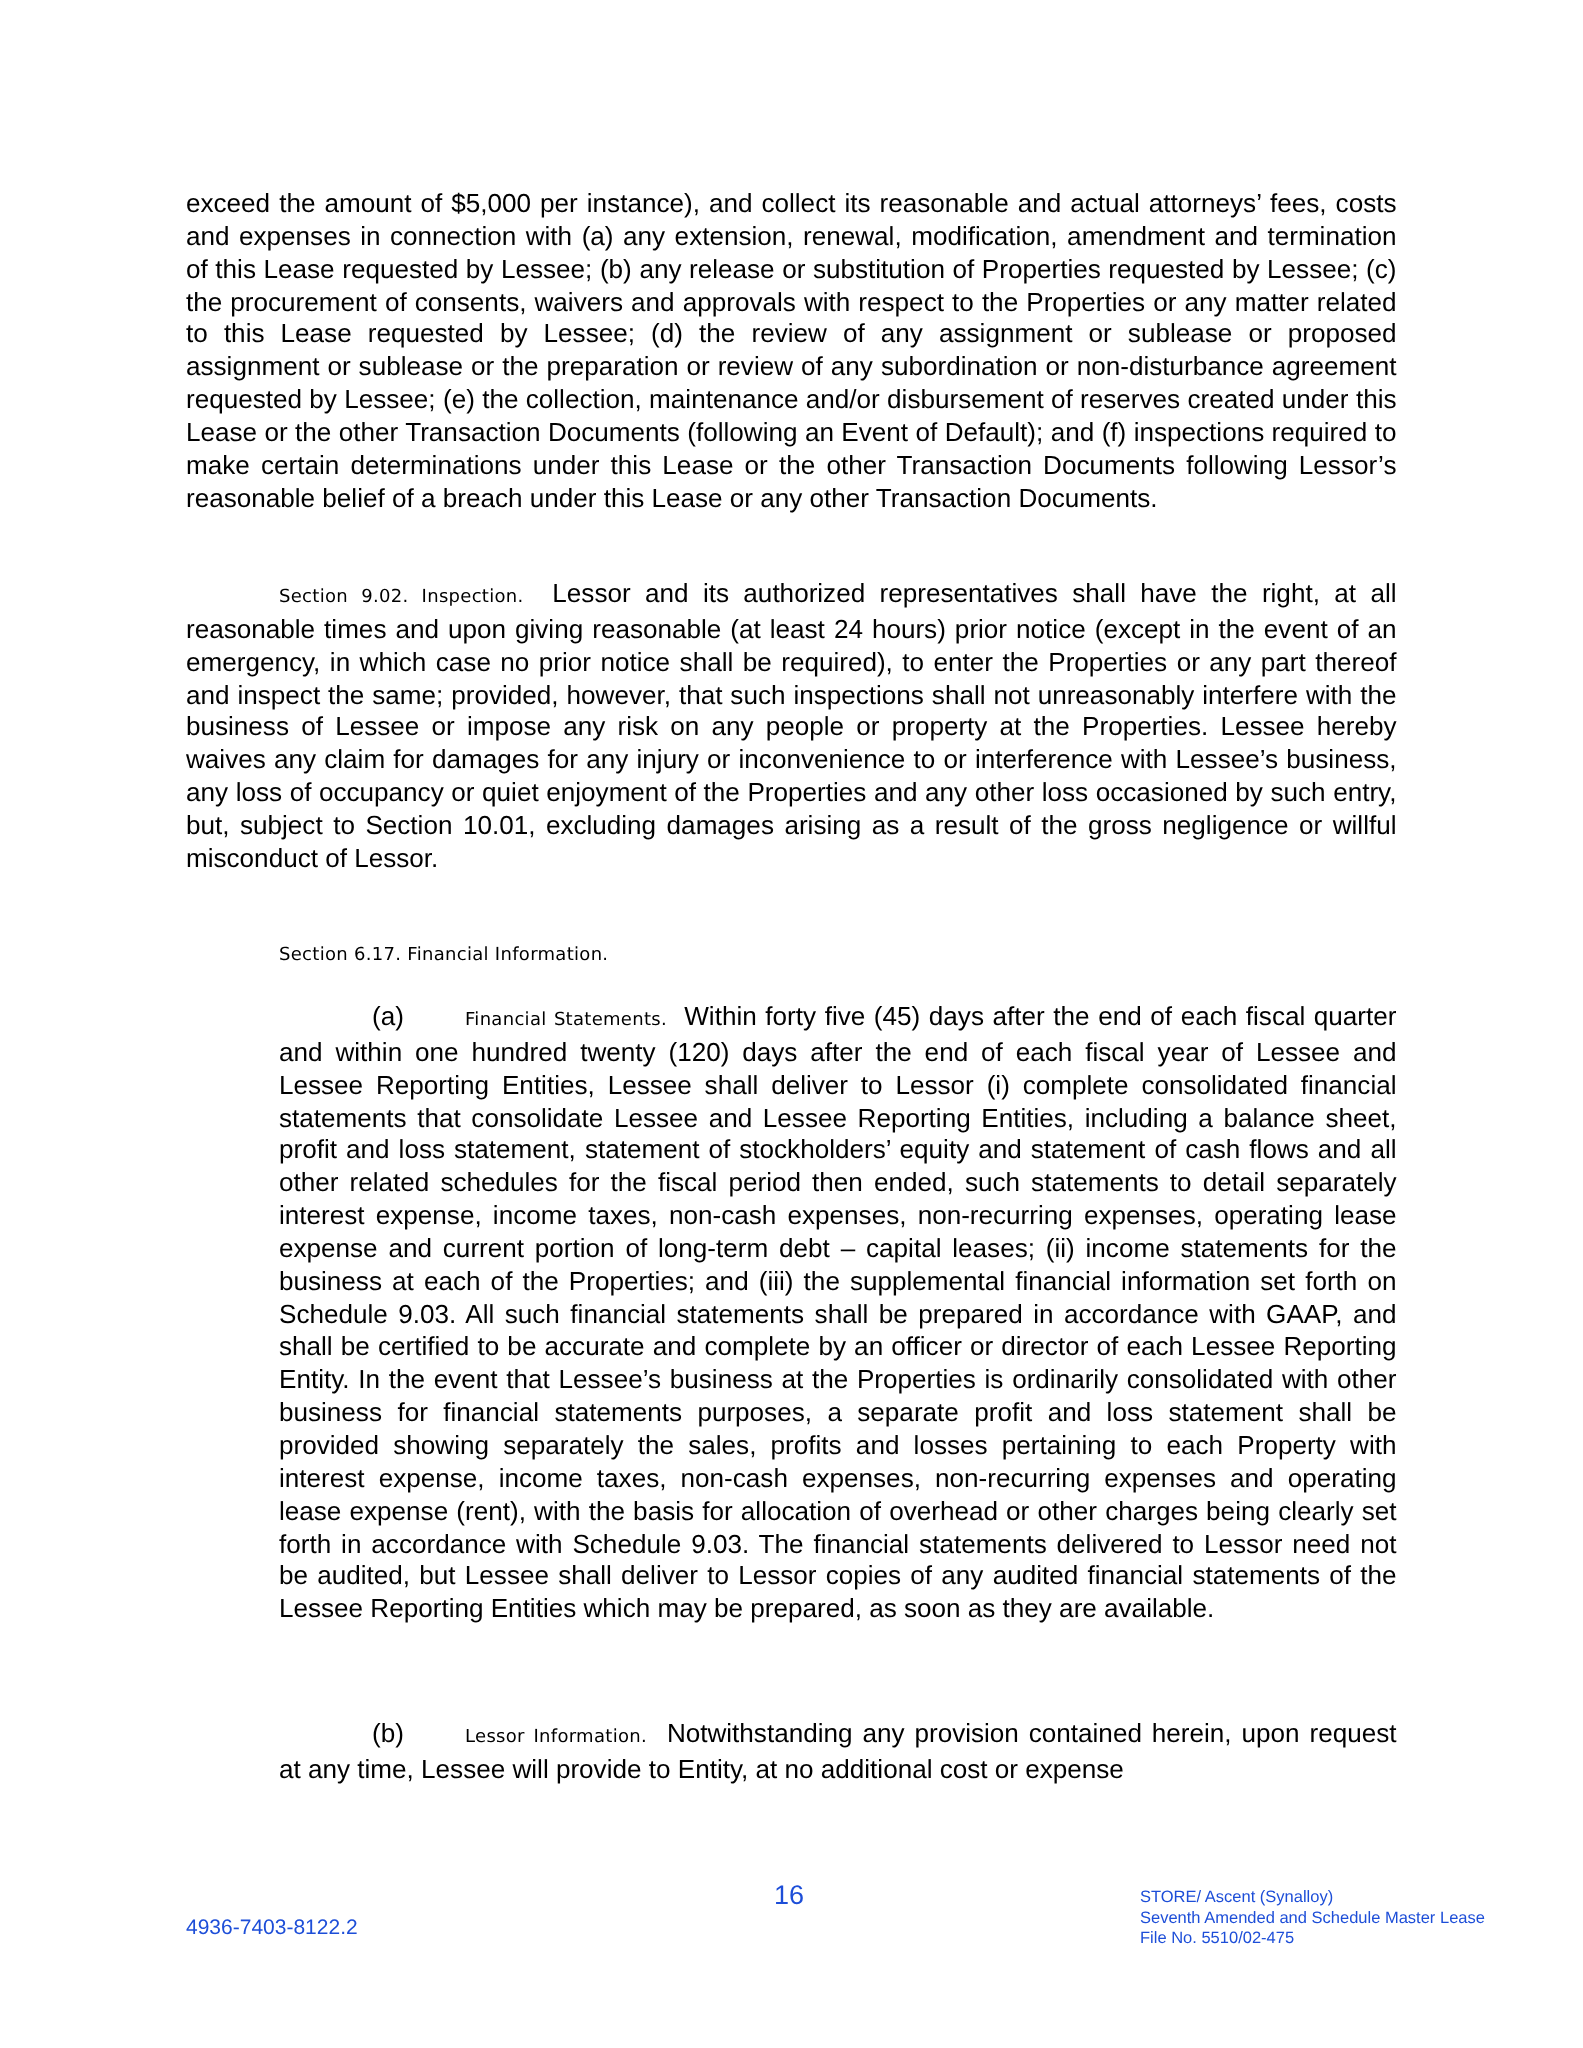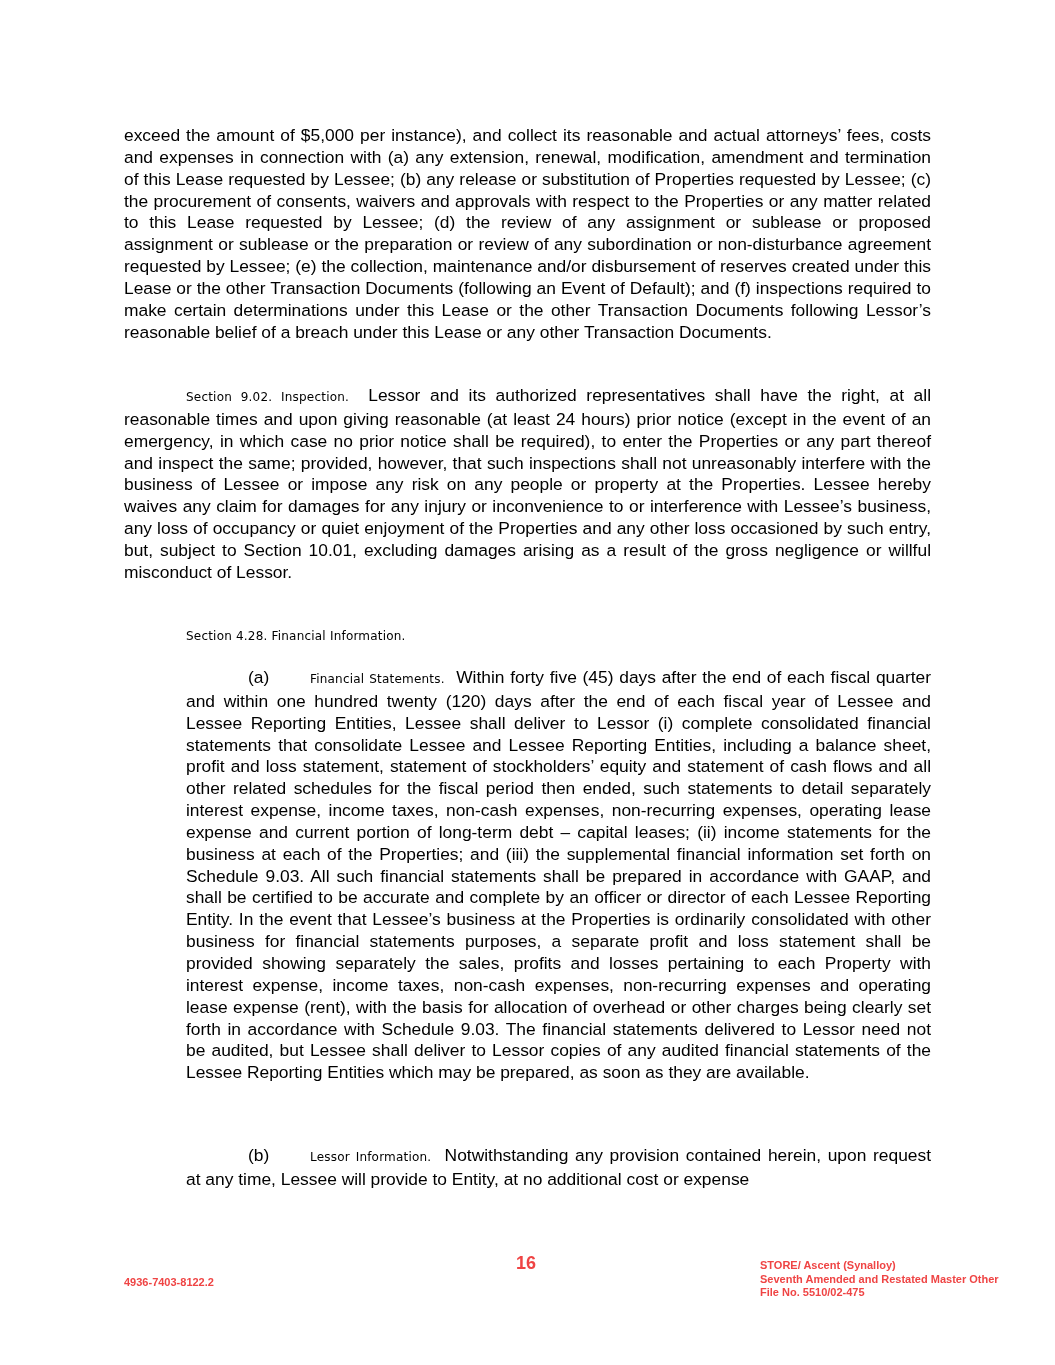--- a/index.html
+++ b/index.html
@@ -12,42 +12,42 @@
     text-align: justify;
   }
   .heading-font { font-family: "DejaVu Sans", sans-serif; font-size: 12px; letter-spacing: 0.2px; }
   .para { position: absolute; margin: 0; }
   #p1 { left: 124px; top: 125px; width: 807px; }
   #p2 { left: 124px; top: 385px; width: 807px; text-indent: 62px; }
   #p3 { left: 186px; top: 624px; width: 745px; }
   #p4 { left: 186px; top: 667px; width: 745px; text-indent: 62px; }
   #p5 { left: 186px; top: 1145px; width: 745px; text-indent: 62px; }
   .tab { display: inline-block; width: 62px; text-indent: 0; }
-  .footer { position: absolute; font-family: "Liberation Sans", sans-serif; color: #ef4444; font-weight: bold; }
-  #footer-left { left: 124px; top: 1276px; font-size: 11px; }
+  .footer { position: absolute; font-family: "Liberation Sans", sans-serif; color: #1d4ed8; }
+  #footer-left { left: 124px; top: 1276px; font-size: 14px; }
   #footer-center { left: 516px; top: 1253px; font-size: 18px; }
   #footer-right { left: 732px; top: 1259px; font-size: 11px; line-height: 13.5px; }
   #footer-right div { white-space: nowrap; margin-left: 28px; }
 </style>
 </head>
 <body>
 
 <div class="page">
 
   <p id="p1" class="para body-text">exceed the amount of $5,000 per instance), and collect its reasonable and actual attorneys’ fees, costs and expenses in connection with (a) any extension, renewal, modification, amendment and termination of this Lease requested by Lessee; (b) any release or substitution of Properties requested by Lessee; (c) the procurement of consents, waivers and approvals with respect to the Properties or any matter related to this Lease requested by Lessee; (d) the review of any assignment or sublease or proposed assignment or sublease or the preparation or review of any subordination or non-disturbance agreement requested by Lessee; (e) the collection, maintenance and/or disbursement of reserves created under this Lease or the other Transaction Documents (following an Event of Default); and (f) inspections required to make certain determinations under this Lease or the other Transaction Documents following Lessor’s reasonable belief of a breach under this Lease or any other Transaction Documents.</p>
 
   <p id="p2" class="para body-text"><span class="heading-font">Section 9.02. Inspection.</span>&nbsp;&nbsp;<span>Lessor and its authorized representatives shall have the right, at all reasonable times and upon giving reasonable (at least 24 hours) prior notice (except in the event of an emergency, in which case no prior notice shall be required), to enter the Properties or any part thereof and inspect the same; provided, however, that such inspections shall not unreasonably interfere with the business of Lessee or impose any risk on any people or property at the Properties.  Lessee hereby waives any claim for damages for any injury or inconvenience to or interference with Lessee’s business, any loss of occupancy or quiet enjoyment of the Properties and any other loss occasioned by such entry, but, subject to Section 10.01, excluding damages arising as a result of the gross negligence or willful misconduct of Lessor.</span></p>
 
-  <p id="p3" class="para body-text"><span class="heading-font">Section 4.28.  Financial Information.</span></p>
+  <p id="p3" class="para body-text"><span class="heading-font">Section 6.17.  Financial Information.</span></p>
 
   <p id="p4" class="para body-text"><span class="tab">(a)</span><span class="heading-font">Financial Statements.</span>&nbsp;&nbsp;<span>Within forty five (45) days after the end of each fiscal quarter and within one hundred twenty (120) days after the end of each fiscal year of Lessee and Lessee Reporting Entities, Lessee shall deliver to Lessor (i) complete consolidated financial statements that consolidate Lessee and Lessee Reporting Entities, including a balance sheet, profit and loss statement, statement of stockholders’ equity and statement of cash flows and all other related schedules for the fiscal period then ended, such statements to detail separately interest expense, income taxes, non-cash expenses, non-recurring expenses, operating lease expense and current portion of long-term debt – capital leases; (ii) income statements for the business at each of the Properties; and (iii) the supplemental financial information set forth on Schedule 9.03. All such financial statements shall be prepared in accordance with GAAP, and shall be certified to be accurate and complete by an officer or director of each Lessee Reporting Entity.  In the event that Lessee’s business at the Properties is ordinarily consolidated with other business for financial statements purposes, a separate profit and loss statement shall be provided showing separately the sales, profits and losses pertaining to each Property with interest expense, income taxes, non-cash expenses, non-recurring expenses and operating lease expense (rent), with the basis for allocation of overhead or other charges being clearly set forth in accordance with Schedule 9.03.  The financial statements delivered to Lessor need not be audited, but Lessee shall deliver to Lessor copies of any audited financial statements of the Lessee Reporting Entities which may be prepared, as soon as they are available.</span></p>
 
   <p id="p5" class="para body-text"><span class="tab">(b)</span><span class="heading-font">Lessor Information.</span>&nbsp;&nbsp;<span>Notwithstanding any provision contained herein, upon request at any time, Lessee will provide to Entity, at no additional cost or expense</span></p>
 
   <div id="footer-left" class="footer">4936-7403-8122.2</div>
   <div id="footer-center" class="footer">16</div>
   <div id="footer-right" class="footer">
     <div>STORE/ Ascent (Synalloy)</div>
-    <div>Seventh Amended and Restated Master Other</div>
+    <div>Seventh Amended and Schedule Master Lease</div>
     <div>File No. 5510/02-475</div>
   </div>
 
 </div>
 
 </body></html>

